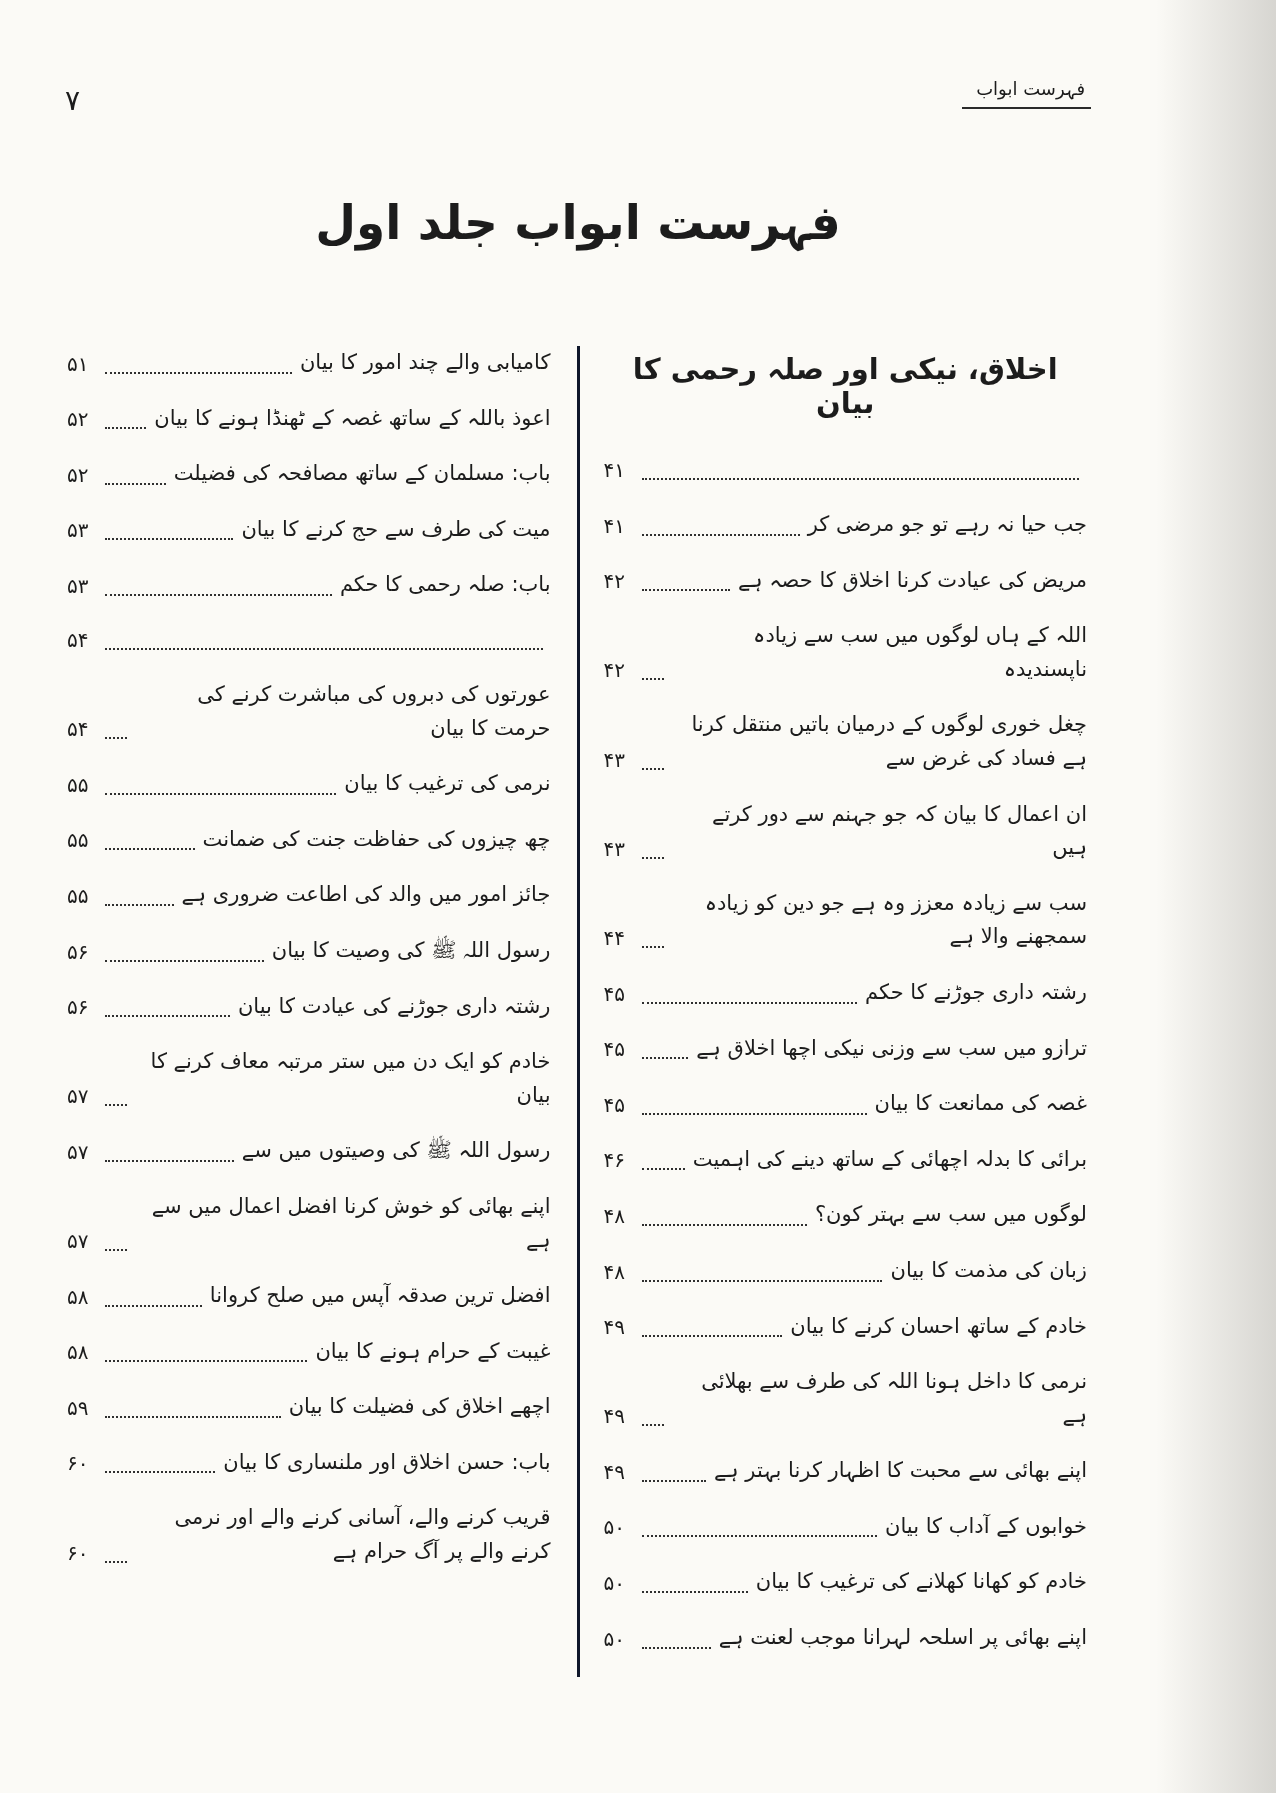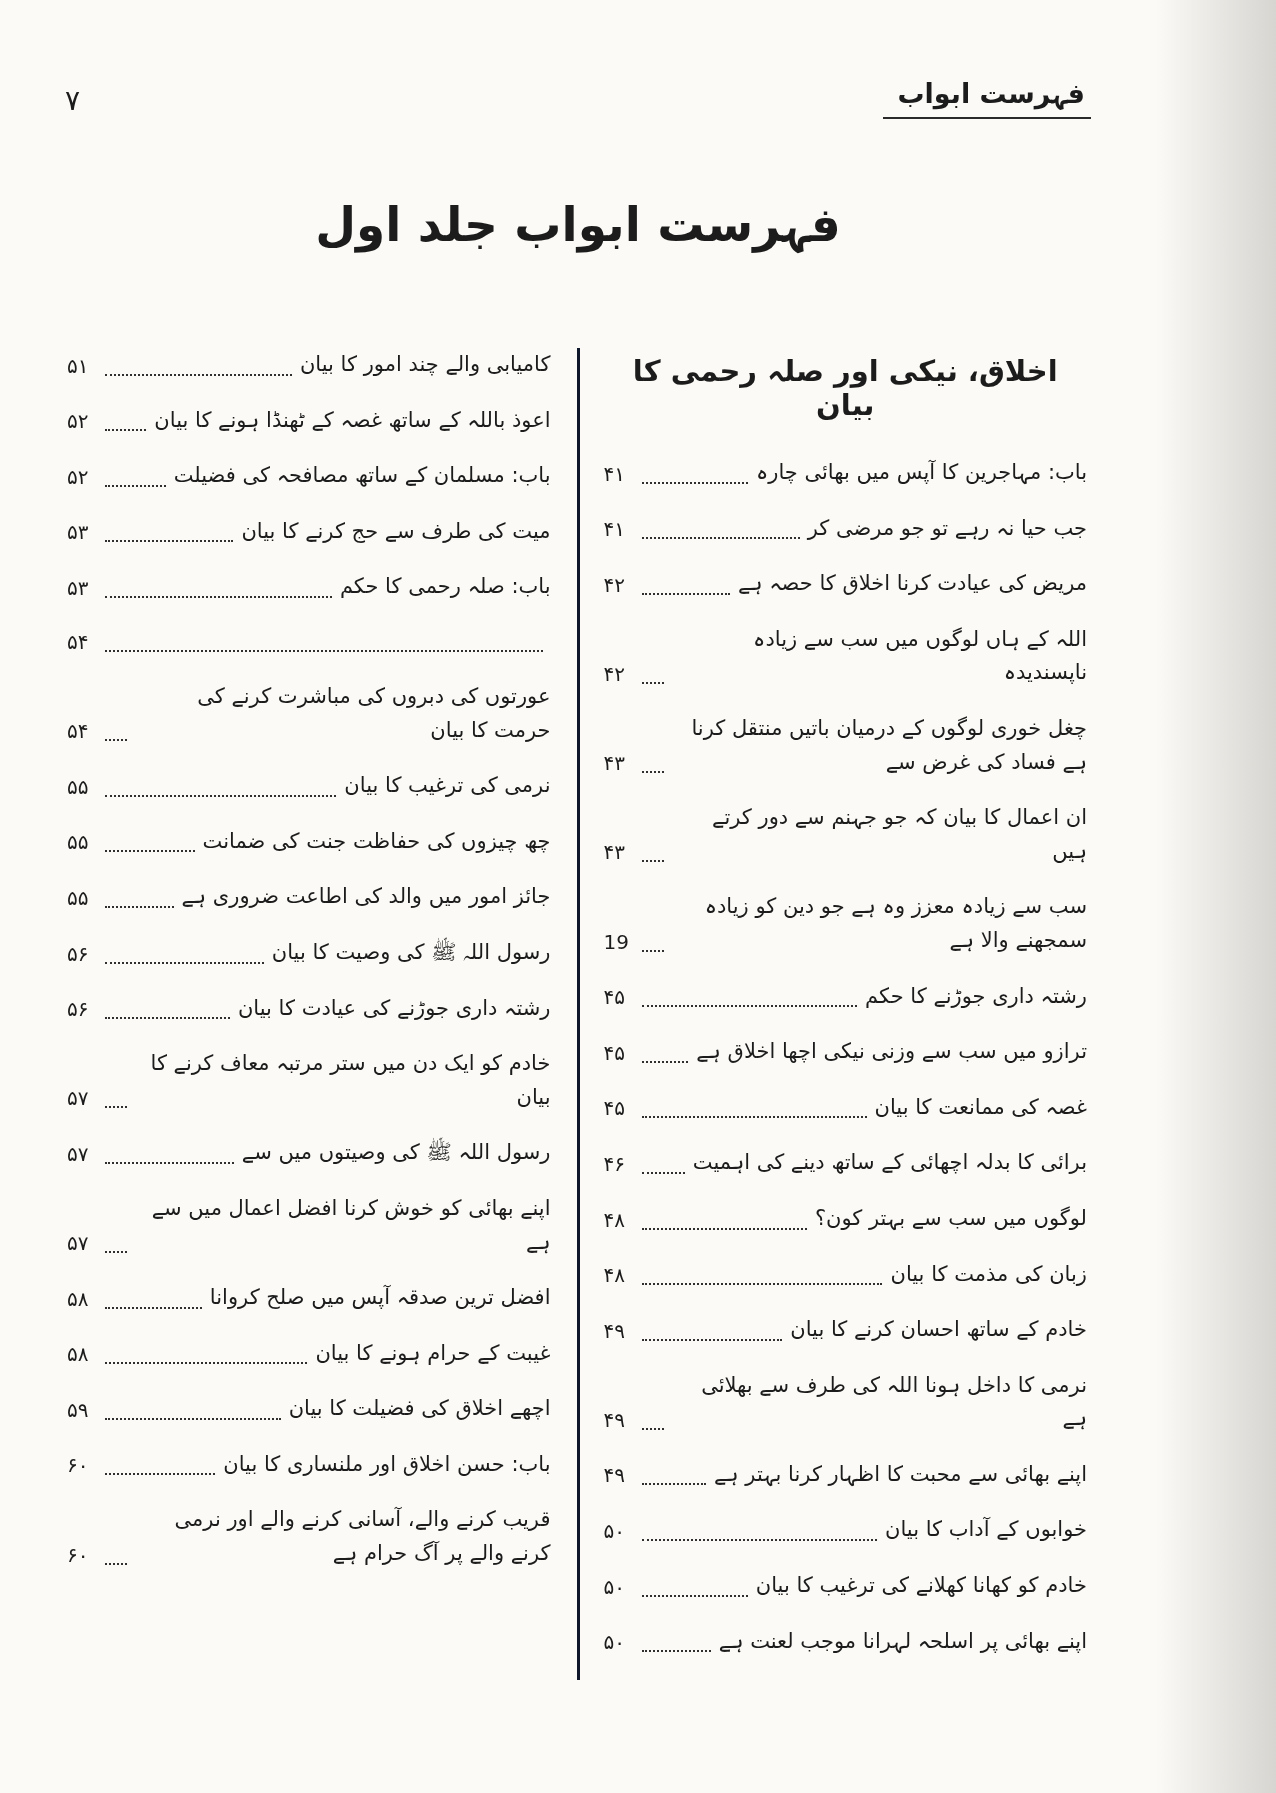--- a/index.html
+++ b/index.html
@@ -26,22 +26,22 @@
     width: 120px;
     background: linear-gradient(to left, rgba(120,118,112,0.28), rgba(120,118,112,0.0));
     pointer-events: none;
   }
   .header-row {
     display: flex;
     justify-content: space-between;
     align-items: flex-start;
   }
   .running-title {
-    font-size: 27px;
-    font-weight: bold;
+    font-size: 18px;
+    font-weight: normal;
     border-bottom: 2.5px solid #2a2a2a;
     padding: 0 6px 8px 14px;
   }
   .page-number {
     font-size: 28px;
     padding-top: 6px;
   }
   .book-title {
     text-align: center;
     font-size: 47px;
@@ -103,21 +103,20 @@
   </div>
 
   <div class="book-title">فہرست ابواب جلد اول</div>
 
   <div class="columns">
 
     <div class="col col-first">
       <div class="section-heading">اخلاق، نیکی اور صلہ رحمی کا بیان</div>
 
       <div class="toc-entry">
-        <span class="toc-title">باب: مہاجرین کا آپس میں بھائی چارہ</span>
         <span class="leader"></span>
         <span class="toc-page">۴۱</span>
       </div>
       <div class="toc-entry">
         <span class="toc-title">جب حیا نہ رہے تو جو مرضی کر</span>
         <span class="leader"></span>
         <span class="toc-page">۴۱</span>
       </div>
       <div class="toc-entry">
         <span class="toc-title">مریض کی عیادت کرنا اخلاق کا حصہ ہے</span>
@@ -135,21 +134,21 @@
         <span class="toc-page">۴۳</span>
       </div>
       <div class="toc-entry">
         <span class="toc-title">ان اعمال کا بیان کہ جو جہنم سے دور کرتے ہیں</span>
         <span class="leader"></span>
         <span class="toc-page">۴۳</span>
       </div>
       <div class="toc-entry">
         <span class="toc-title">سب سے زیادہ معزز وہ ہے جو دین کو زیادہ سمجھنے والا ہے</span>
         <span class="leader"></span>
-        <span class="toc-page">19</span>
+        <span class="toc-page">۴۴</span>
       </div>
       <div class="toc-entry">
         <span class="toc-title">رشتہ داری جوڑنے کا حکم</span>
         <span class="leader"></span>
         <span class="toc-page">۴۵</span>
       </div>
       <div class="toc-entry">
         <span class="toc-title">ترازو میں سب سے وزنی نیکی اچھا اخلاق ہے</span>
         <span class="leader"></span>
         <span class="toc-page">۴۵</span>

